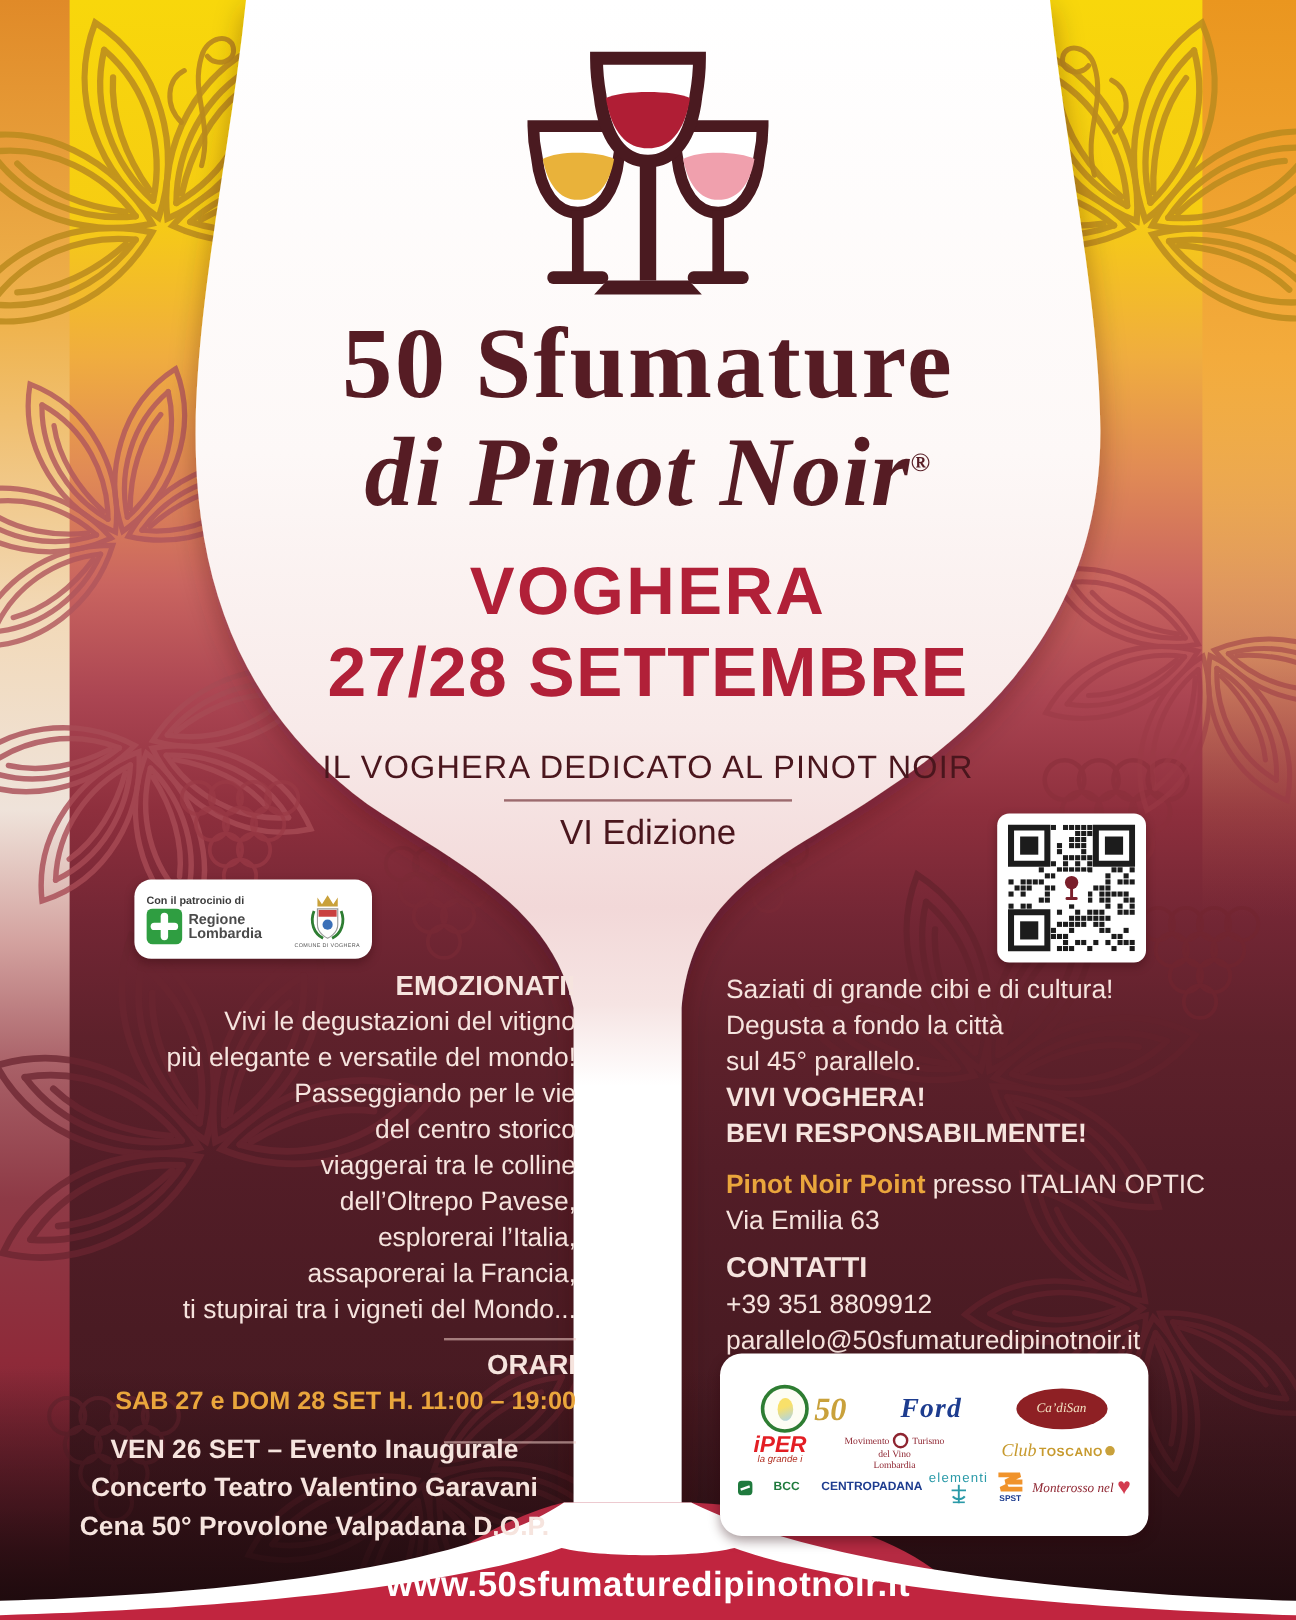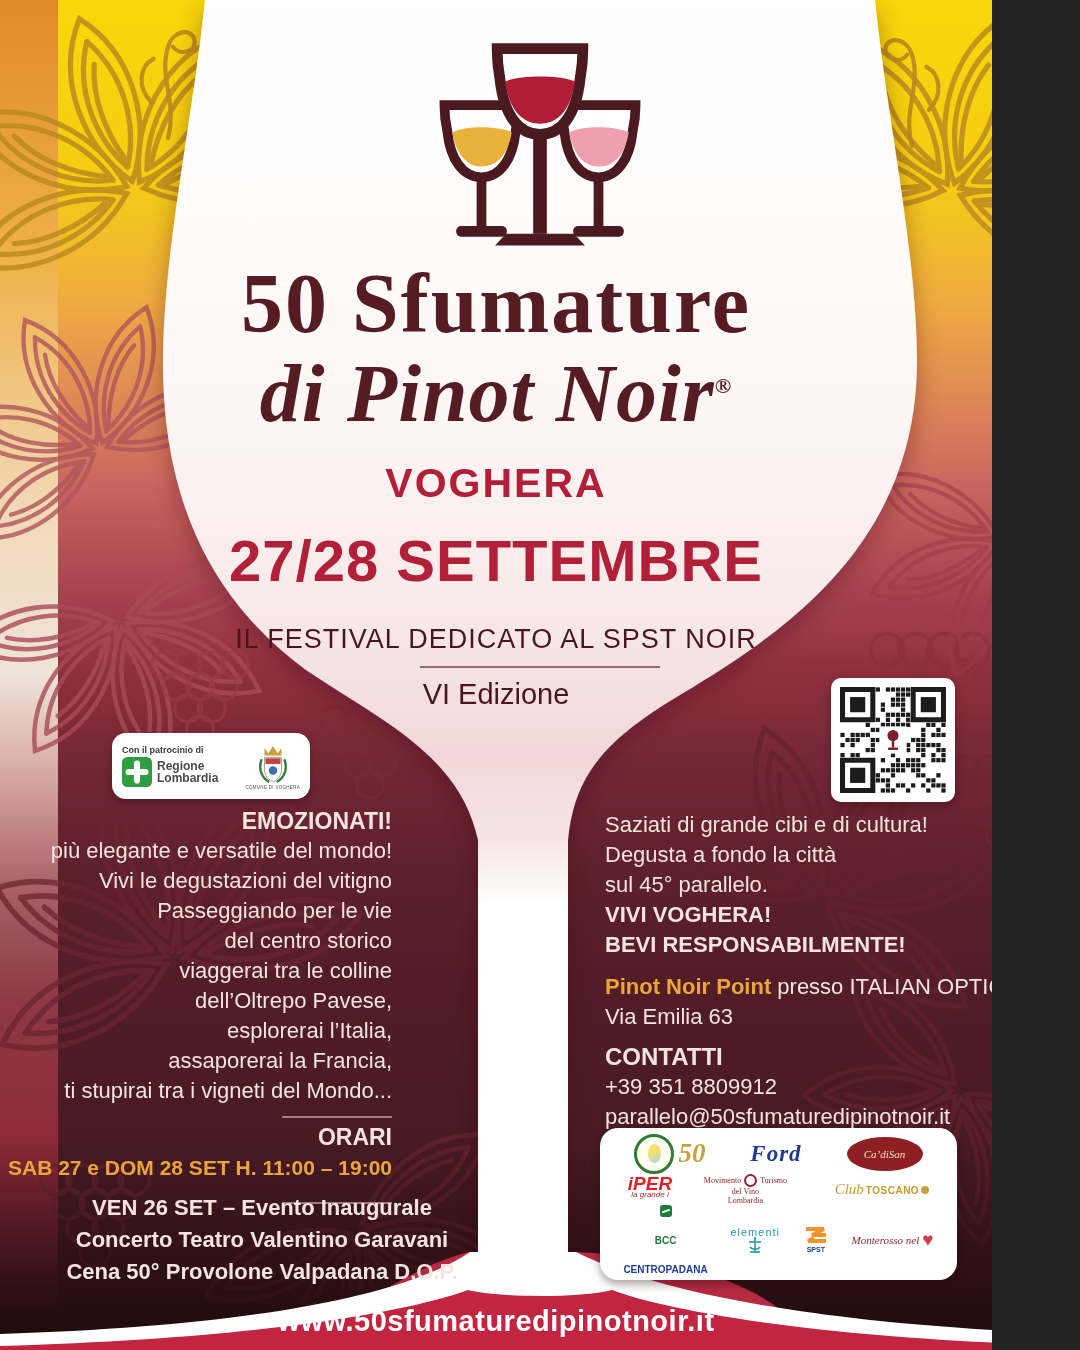--- a/index.html
+++ b/index.html
@@ -1,38 +1,38 @@
 <!DOCTYPE html>
 <html><head>
 <meta charset="utf-8">
 <style>
   html,body{margin:0;padding:0;background:#222;}
   .poster{
-    position:relative;width:992px;height:1350px;overflow:hidden;
+    position:relative;width:1080px;height:1350px;overflow:hidden;
     font-family:"Liberation Sans",sans-serif;
     background:linear-gradient(180deg,
       #f8d70b 0%,#f6cd12 13%,#f0ad3f 22%,#e18b55 29%,#ca6560 36%,
       #ab4552 43%,#8e2f3d 50%,#722634 57%,#5e212b 64%,#531d27 72%,
       #4a1b23 82%,#421820 100%);
   }
   .abs{position:absolute;}
   svg{display:block;}
   .bg-svg{position:absolute;inset:0;z-index:0;}
   .content{position:absolute;inset:0;z-index:2;}
 
   
   .title1{left:0;right:0;top:255px;text-align:center;
     font-family:"Liberation Serif",serif;font-weight:bold;font-size:84px;
     color:#561c24;letter-spacing:2px;}
   .title2{left:0;right:0;top:347px;text-align:center;
     font-family:"Liberation Serif",serif;font-style:italic;font-weight:bold;
     font-size:82px;color:#561c24;letter-spacing:1px;}
   .reg{font-size:22px;vertical-align:super;font-style:normal;}
   .city{left:0;right:0;top:460px;text-align:center;font-weight:bold;
-    font-size:41px;color:#b12038;letter-spacing:2px;}
+    font-size:56px;color:#b12038;letter-spacing:2px;}
   .dates{left:0;right:0;top:527px;text-align:center;font-weight:bold;
     font-size:58px;color:#b12038;letter-spacing:1px;}
   .tagline{left:0;right:0;top:624px;text-align:center;font-size:27px;
     color:#4a161d;letter-spacing:1px;}
   .tag-divider{left:420px;top:666px;width:240px;height:2px;background:#6b2a30;opacity:.65;}
   .edition{left:0;right:0;top:678px;text-align:center;font-size:29px;color:#4a161d;}
 
   
   .badge{left:112px;top:733px;width:198px;height:66px;background:#fff;
     border-radius:14px;box-shadow:0 3px 8px rgba(40,5,10,.35);
@@ -91,21 +91,21 @@
   .iper-main{font-weight:bold;font-style:italic;font-size:19px;color:#e31e24;}
   .iper-sub{font-style:italic;font-size:8px;color:#b03022;}
   .mtv{display:flex;flex-direction:column;align-items:center;color:#8e2430;
     font-family:"Liberation Serif",serif;font-size:8px;line-height:9px;}
   .mtv-top{display:flex;align-items:center;gap:3px;}
   .mtv-dot{width:9px;height:9px;border-radius:50%;border:2px solid #8e2430;}
   .club{display:flex;align-items:baseline;gap:2px;color:#c79a2e;}
   .club-script{font-family:"Liberation Serif",serif;font-style:italic;font-size:15px;margin-left:16px;}
   .club-block{font-weight:bold;font-size:10px;letter-spacing:.5px;}
   .club-dot{width:8px;height:8px;border-radius:50%;background:#c9a13b;}
-  .bcc{display:flex;align-items:center;gap:18px;flex-direction:column;}
+  .bcc{display:flex;align-items:center;gap:18px;}
   .bcc-sq{width:12px;height:12px;border-radius:3px;background:#1f7a3d;position:relative;}
   .bcc-sq:after{content:"";position:absolute;left:2px;top:5px;width:8px;height:2px;
     background:#fff;transform:rotate(-20deg);}
   .bcc-t{font-weight:bold;font-size:10px;color:#1f7a3d;}
   .bcc-n{font-weight:bold;font-size:10px;color:#1d3c8f;}
   .elementi{display:flex;flex-direction:column;align-items:center;color:#2a9aa8;line-height:10px;}
   .elementi-t{font-size:11px;letter-spacing:1px;}
   .spst{display:flex;flex-direction:column;align-items:center;line-height:9px;}
   .spst-t{font-size:7px;font-weight:bold;color:#1d3c8f;}
   .monterosso{display:flex;align-items:center;gap:3px;color:#8e2430;
@@ -256,21 +256,21 @@
       </g>
       <path d="M84,44 C97,37 143,37 156,44 C151,74 138,87 120,87 C102,87 89,74 84,44 Z" fill="#b01e35"></path>
       <rect x="113" y="96" width="14" height="104" fill="#4a1a20"></rect>
       <path d="M85,200 L155,200 L166,212 L74,212 Z" fill="#4a1a20"></path>
     </svg>
 
     <div class="abs title1">50 Sfumature</div>
     <div class="abs title2"><span>di Pinot Noir</span><span class="reg">®</span></div>
     <div class="abs city">VOGHERA</div>
     <div class="abs dates">27/28 SETTEMBRE</div>
-    <div class="abs tagline">IL FESTIVAL DEDICATO AL SPST NOIR</div>
+    <div class="abs tagline">IL VOGHERA DEDICATO AL PINOT NOIR</div>
     <div class="abs tag-divider"></div>
     <div class="abs edition">VI Edizione</div>
 
     <div class="abs badge">
       <div class="badge-left">
         <span class="badge-label">Con il patrocinio di</span>
         <div class="badge-region">
           <svg width="30" height="30" viewBox="0 0 34 34">
             <rect x="0" y="0" width="34" height="34" rx="6" fill="#2f9e41"></rect>
             <g fill="#fff">
@@ -440,22 +440,22 @@
           <rect x="39" y="39" width="27" height="27" fill="#fff"></rect>
           <circle cx="52.5" cy="48" r="5.5" fill="#7a1f2b"></circle>
           <rect x="51.3" y="53" width="2.4" height="7" fill="#7a1f2b"></rect>
           <rect x="47.5" y="60" width="10" height="2.5" rx="1.2" fill="#7a1f2b"></rect>
         </g>
       </svg>
     </div>
 
     <div class="abs colL">
       <div class="hd">EMOZIONATI!</div>
+      <div>Vivi le degustazioni del vitigno</div>
       <div>più elegante e versatile del mondo!</div>
-      <div>Vivi le degustazioni del vitigno</div>
       <div>Passeggiando per le vie</div>
       <div>del centro storico</div>
       <div>viaggerai tra le colline</div>
       <div>dell’Oltrepo Pavese,</div>
       <div>esplorerai l’Italia,</div>
       <div>assaporerai la Francia,</div>
       <div>ti stupirai tra i vigneti del Mondo...</div>
     </div>
 
     <div class="abs orariL">

